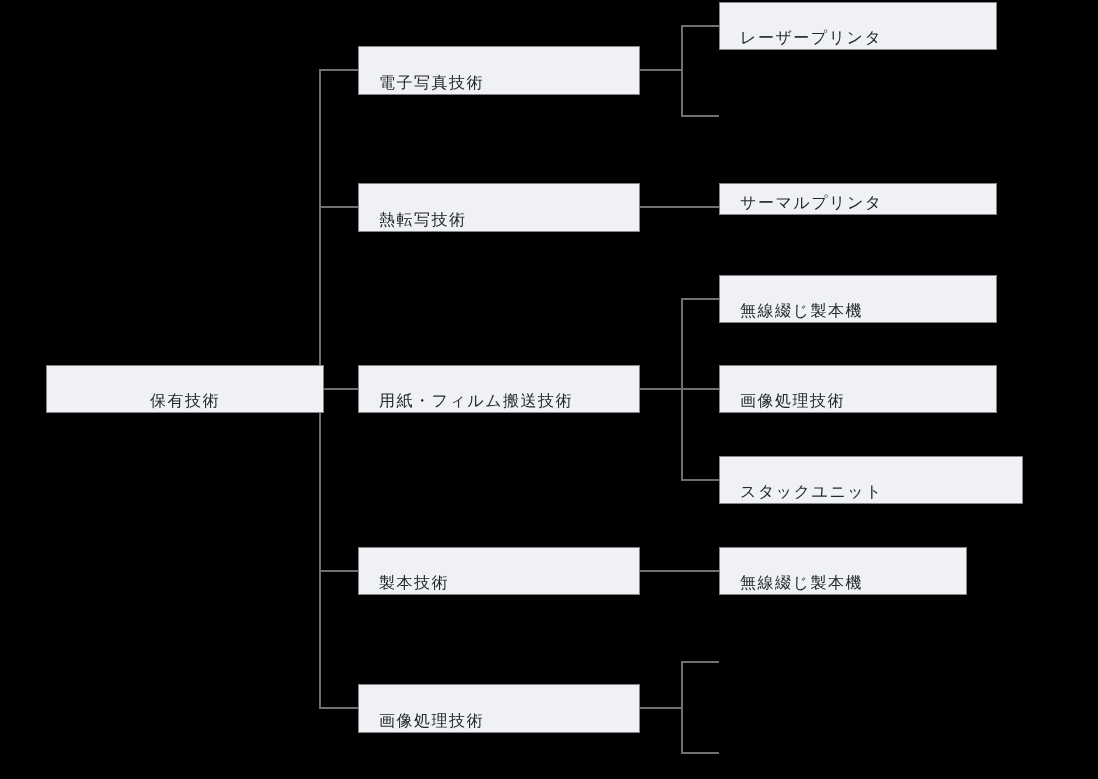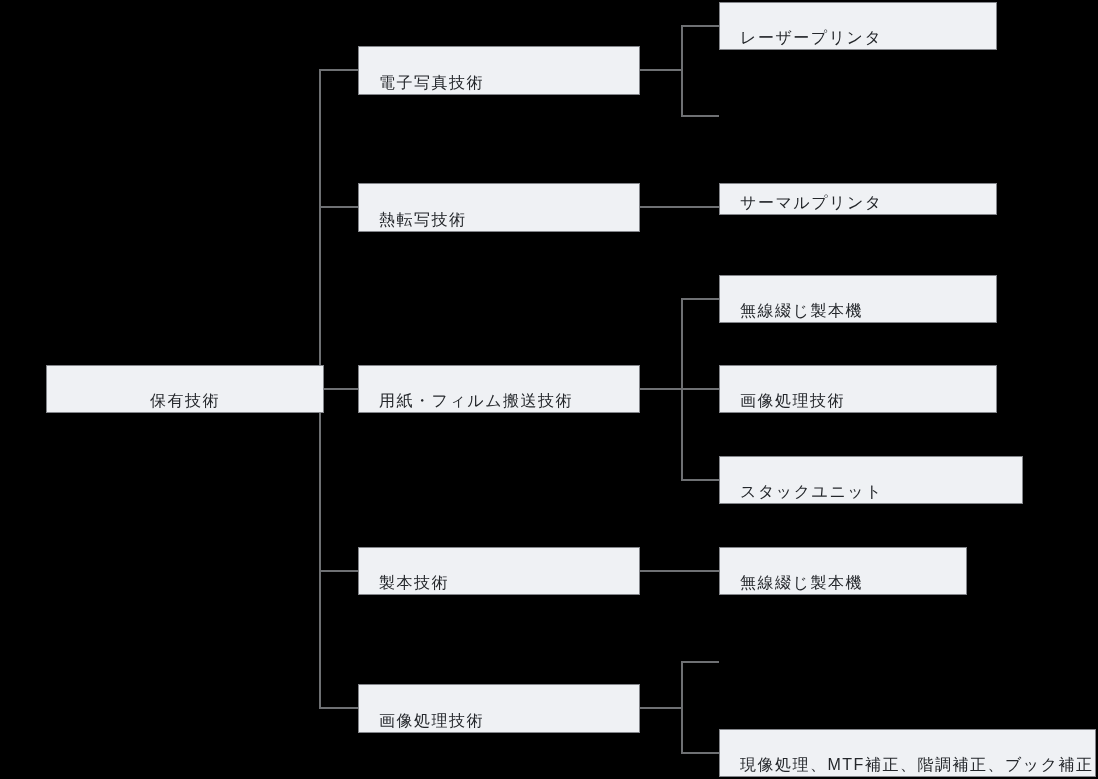--- a/index.html
+++ b/index.html
@@ -99,17 +99,14 @@
   </div>
   <div class="node left-align" style="left:719px;top:365px;width:278px;height:48px">
     <span class="lbl">画像処理技術</span>
   </div>
   <div class="node left-align" style="left:719px;top:456px;width:304px;height:48px">
     <span class="lbl">スタックユニット</span>
   </div>
   <div class="node left-align" style="left:719px;top:547px;width:248px;height:48px">
     <span class="lbl">無線綴じ製本機</span>
   </div>
-  <div class="node left-align" style="left:719px;top:729px;width:377px;height:48px">
-    <span class="lbl">現像処理、MTF補正、階調補正、ブック補正</span>
-  </div>
 
 </div>
 
 </body></html>

